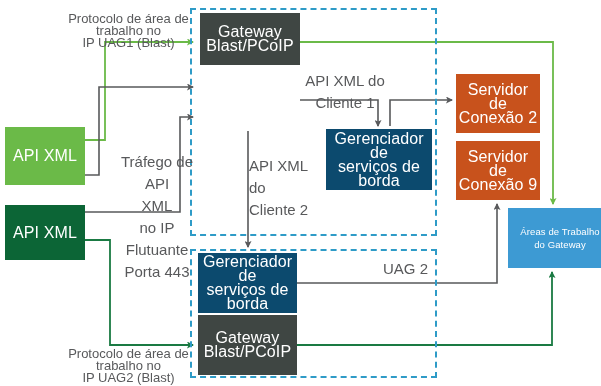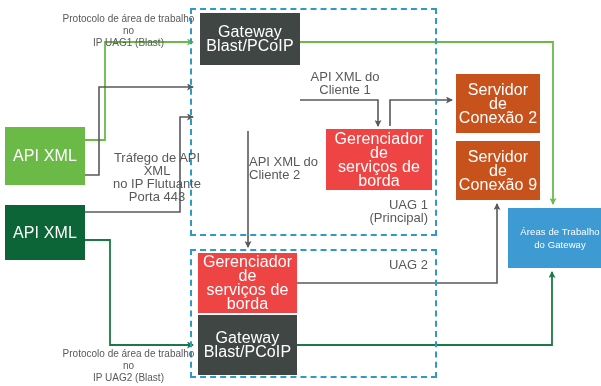--- a/index.html
+++ b/index.html
@@ -8,34 +8,34 @@
   #stage{position:relative;width:601px;height:386px;background:#fff;}
 
   
   .box{position:absolute;display:flex;align-items:center;justify-content:center;
        text-align:center;color:#ffffff;font-size:16px;line-height:14px;
        letter-spacing:.1px;box-sizing:border-box;padding:2px;}
   .box span{display:block;}
 
   .gw       {background:#3f4643;}
   .ha       {background:#1b4586;}
-  .esm      {background:#ef4444;justify-content:center;}
+  .esm      {background:#0c4a6e;justify-content:center;}
   .srv      {background:#c8521c;}
   .horizon  {background:#3d9ad3;}
   .apix-lt  {background:#6bba48;}
   .apix-dk  {background:#0c6536;}
 
   
   .uagbox{position:absolute;border:2px dashed #2e9bc7;box-sizing:border-box;
           background:transparent;}
 
   
-  .lbl{position:absolute;color:#58595b;font-size:10px;line-height:12px;
+  .lbl{position:absolute;color:#58595b;font-size:13px;line-height:12px;
        text-align:center;white-space:pre-line;}
-  .lbl.big{font-size:13px;line-height:13px;}
+  .lbl.big{font-size:15px;line-height:22px;}
   .lbl.right{text-align:right;}
 
   
   #wires{position:absolute;left:0;top:0;width:601px;height:386px;}
 </style>
 </head>
 <body>
 
 <div id="stage">
 
@@ -89,21 +89,20 @@
     </g>
 
     <g>
       <path d="M297,345 L552,345 L552,272" fill="none" stroke="#1a7a43" stroke-width="1.8" marker-end="url(#ah-dgreen)"></path>
     </g>
   </svg>
 
   <div class="uagbox" style="left:190px;top:8px;width:247px;height:228px;"></div>
   <div class="uagbox" style="left:190px;top:249px;width:247px;height:129px;"></div>
 
-  <div class="lbl big right" style="left:330px;top:198px;width:98px;"><span>UAG 1</span><br><span>(Principal)</span></div>
 
   <div class="lbl big right" style="left:330px;top:258px;width:98px;"><span>UAG 2</span></div>
 
   <div class="box apix-lt" style="left:5px;top:127px;width:80px;height:58px;">
     <span>API XML</span>
   </div>
 
   <div class="box apix-dk" style="left:5px;top:205px;width:80px;height:55px;">
     <span>API XML</span>
   </div>

